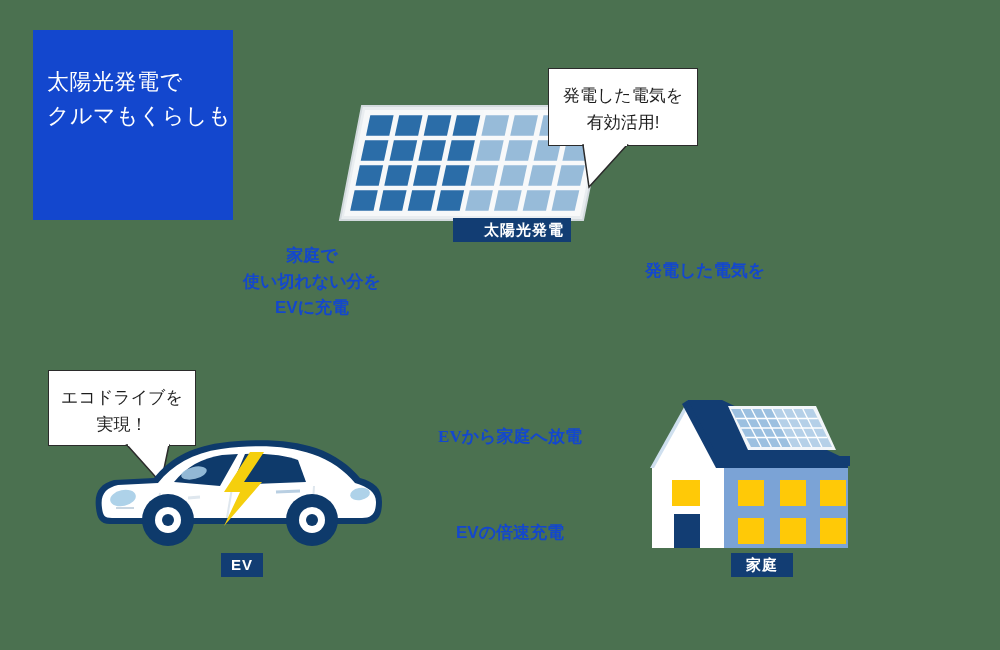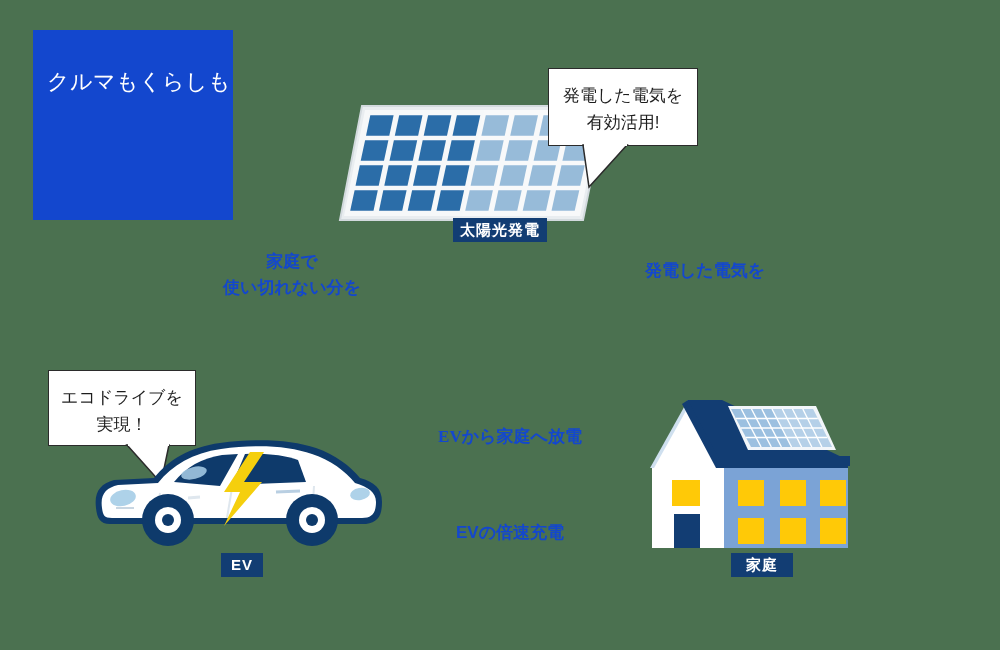--- a/index.html
+++ b/index.html
@@ -44,21 +44,21 @@
   
   .flow-caption {
     position: absolute;
     color: #1347ce;
     font-size: 17px;
     font-weight: bold;
     line-height: 26px;
     text-align: center;
     white-space: nowrap;
   }
-  #caption-home-to-ev { left: 192px; top: 243px; width: 200px; margin-top: 6px; }
+  #caption-home-to-ev { left: 212px; top: 243px; width: 200px; }
   #caption-solar-to-home { left: 620px; top: 258px; width: 170px; }
   #caption-ev-to-home { left: 420px; top: 424px; width: 180px; font-family: Liberation Serif, serif; }
   #caption-ev-fast-charge { left: 430px; top: 520px; width: 160px; }
 
   
   .bubble {
     position: absolute;
     background: #ffffff;
     border: 1.5px solid #2b2b2b;
     box-sizing: border-box;
@@ -89,36 +89,37 @@
     background: #123d73;
     color: #ffffff;
     font-size: 15px;
     font-weight: bold;
     letter-spacing: 1px;
     text-align: center;
     line-height: 24px;
     height: 24px;
     white-space: nowrap;
   }
-  #badge-solar { left: 453px; top: 218px; width: 94px; }
+  #badge-solar { left: 453px; top: 218px; width: 94px; padding-left: 24px; }
   #badge-ev { left: 221px; top: 553px; width: 42px; }
   #badge-house { left: 731px; top: 553px; width: 62px; }
 
   
   .illus { position: absolute; }
   #solar-illus { left: 338px; top: 92px; width: 290px; height: 130px; }
   #ev-illus { left: 88px; top: 430px; width: 300px; height: 120px; }
   #house-illus { left: 640px; top: 388px; width: 230px; height: 170px; }
 </style>
 </head>
 <body>
 
 <div id="stage">
 
   <div class="title-panel">
+    <div class="line">太陽光発電で</div>
     <div class="line">クルマもくらしも</div>
   </div>
 
   <div class="illus" id="solar-illus">
     <svg width="290" height="130" viewBox="0 0 290 130">
 
       <polygon points="24,14 268,14 245,128 2,128" fill="#e9edf0"></polygon>
       <polygon points="24,14 268,14 245,128 2,128" fill="none" stroke="#d3dade" stroke-width="2"></polygon>
       <polygon points="27,18 264,18 242,124 6,124" fill="#f6f8f9"></polygon>
       <g id="solar-cells">
@@ -166,20 +167,21 @@
     <div>有効活用!</div>
     <svg class="tail" width="60" height="44" viewBox="0 0 60 44">
       <polygon points="0,0 44,0 6,42" fill="#ffffff" stroke="#2b2b2b" stroke-width="1.5" stroke-linejoin="miter"></polygon>
       <rect x="1" y="-4" width="43" height="5" fill="#ffffff"></rect>
     </svg>
   </div>
 
   <div class="flow-caption" id="caption-home-to-ev">
     <div>家庭で</div>
     <div>使い切れない分を</div>
+    <div>EVに充電</div>
   </div>
 
   <div class="flow-caption" id="caption-solar-to-home">
     <div>発電した電気を</div>
   </div>
 
   <div class="flow-caption" id="caption-ev-to-home">EVから家庭へ放電</div>
 
   <div class="flow-caption" id="caption-ev-fast-charge">EVの倍速充電</div>
 

